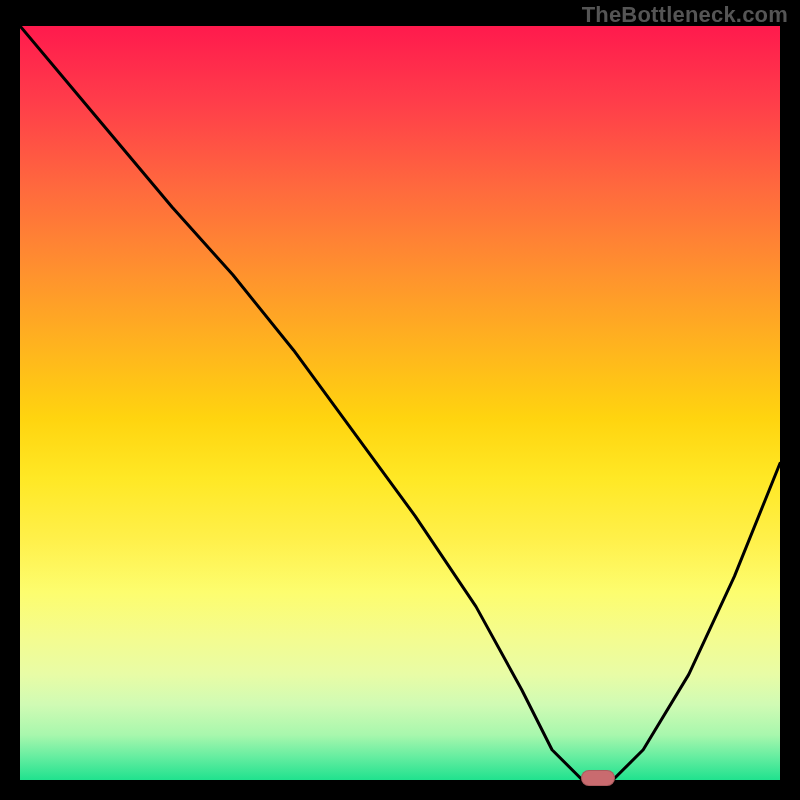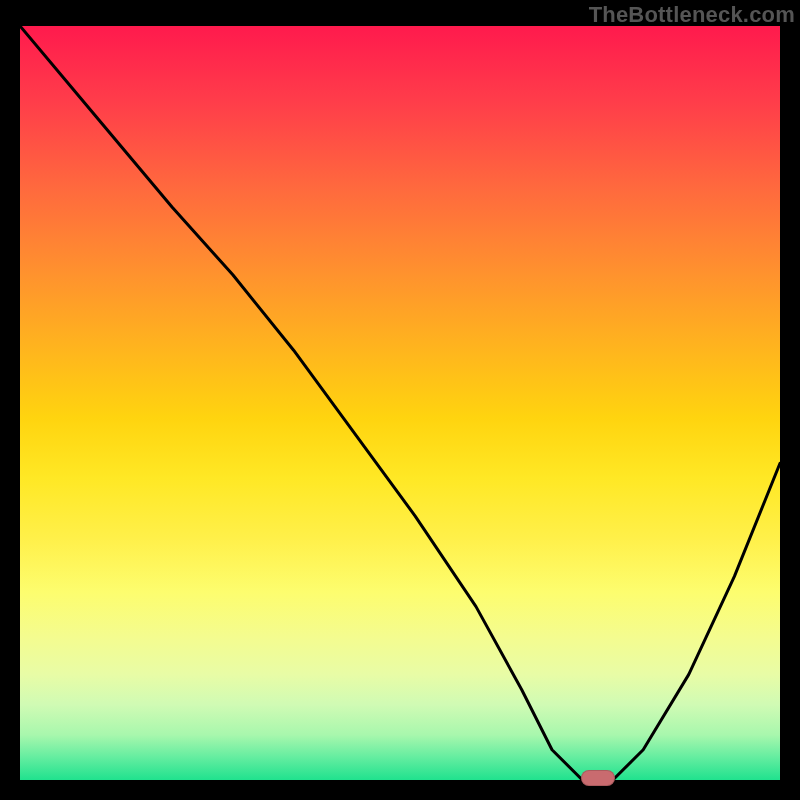--- a/index.html
+++ b/index.html
@@ -13,21 +13,21 @@
   }
   .frame {
     position: relative;
     width: 800px;
     height: 800px;
     background: #000;
   }
   .watermark {
     position: absolute;
     top: 2px;
-    right: 5px;
+    right: 12px;
     font-size: 22px;
     font-weight: 600;
     color: #555;
     letter-spacing: 0.2px;
     user-select: none;
   }
   .plot-area {
     position: absolute;
     left: 20px;
     top: 26px;

